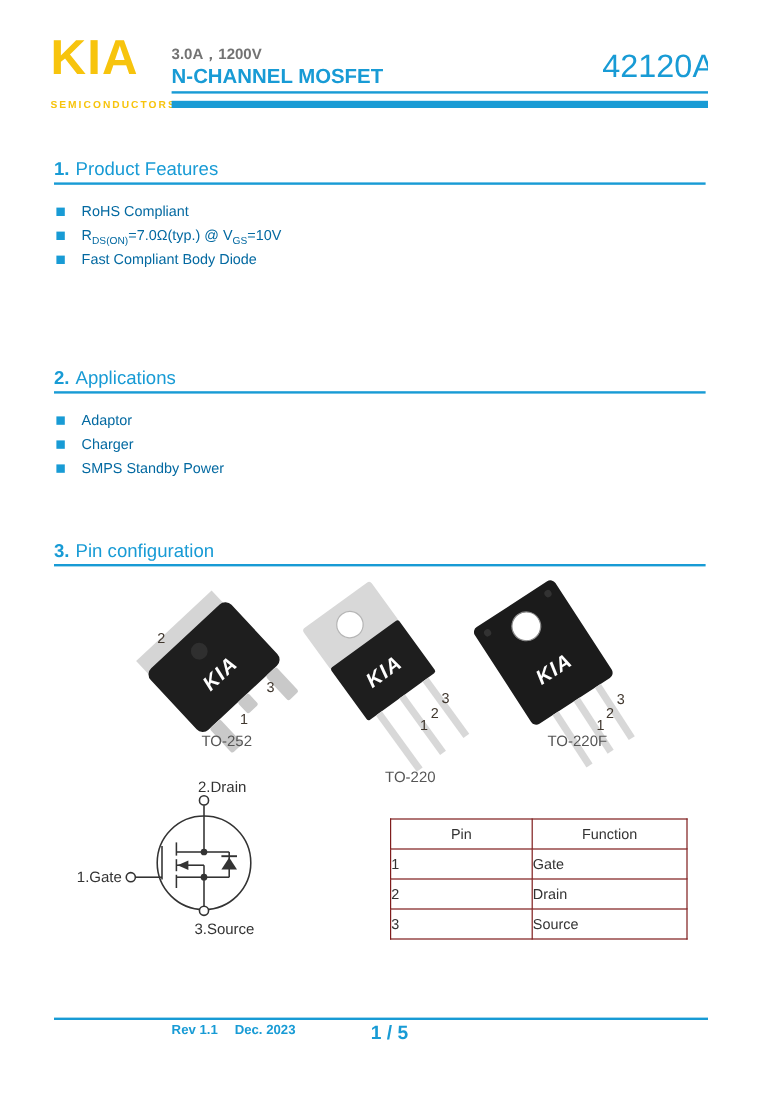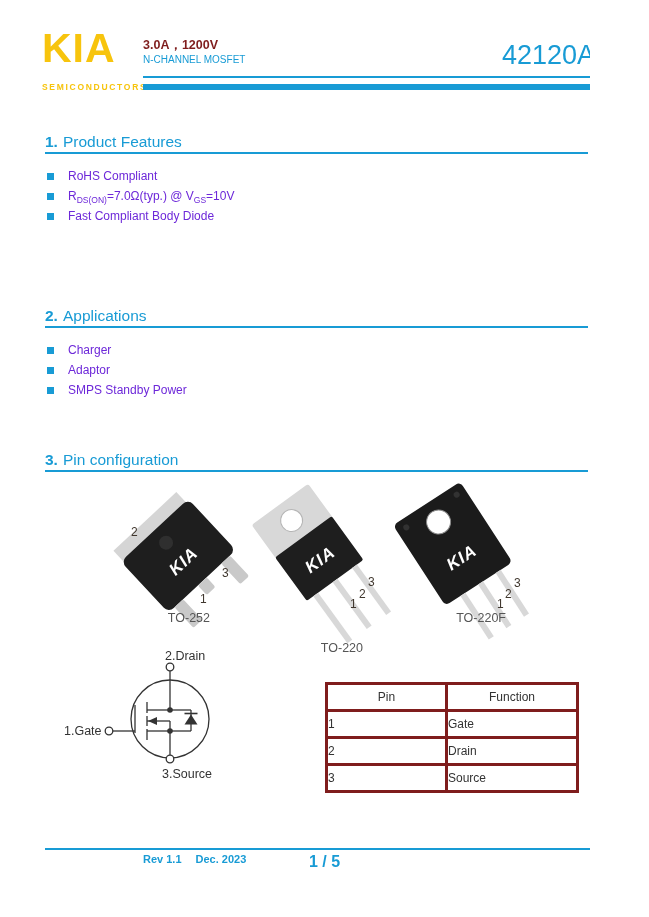--- a/index.html
+++ b/index.html
@@ -4,43 +4,43 @@
 <style>
   html,body{margin:0;padding:0;background:#ffffff;}
   .page{
     position:relative;width:590px;height:917px;background:#ffffff;overflow:hidden;
     font-family:"Liberation Sans","DejaVu Sans",sans-serif;color:#3b3b3b;
   }
   .abs{position:absolute;}
   
   .logo-kia{left:42px;top:28px;font-size:41px;font-weight:800;color:#f7c40d;letter-spacing:1px;line-height:1;}
   .logo-sub{left:42px;top:82px;font-size:8.5px;font-weight:700;color:#f7c40d;letter-spacing:1.7px;}
-  .hdr-sub1{left:143px;top:37px;font-size:12.5px;font-weight:700;color:#7f1d1d;}
-  .hdr-sub2{left:143px;top:54px;font-size:10px;font-weight:400;color:#189bd5;}
+  .hdr-sub1{left:143px;top:37px;font-size:12.5px;font-weight:700;color:#737373;}
+  .hdr-sub2{left:143px;top:54px;font-size:17px;font-weight:700;color:#189bd5;}
   .part-number{left:143px;top:40px;width:452px;text-align:right;font-size:27px;font-weight:400;color:#189bd5;}
   .hdr-thin{left:143px;top:76px;width:452px;height:1.5px;background:#189bd5;}
   .hdr-thick{left:143px;top:84px;width:452px;height:6px;background:#189bd5;}
   
   .sec-head{left:45px;font-size:15.5px;color:#189bd5;white-space:nowrap;}
   .sec-head .num{font-weight:700;margin-right:5px;}
   .sec-rule{left:45px;width:543px;height:2px;background:#189bd5;}
   
   .bullets{left:47px;display:flex;flex-direction:column;}
   .bullet-row{display:flex;align-items:center;height:20px;}
   .bullet-sq{width:7px;height:7px;background:#189bd5;margin-right:14px;flex:0 0 auto;}
-  .bullet-text{font-size:12px;color:#6d28d9;}
+  .bullet-text{font-size:12px;color:#0369a1;}
   sub{font-size:8.5px;line-height:0;}
   
   .pkg-label{font-size:12.5px;color:#555;text-align:right;}
   .pin-num{font-size:12px;color:#40372e;}
   .pkg-brand{font-style:italic;letter-spacing:1px;}
   
   .pin-table{left:325px;top:682px;border-collapse:collapse;}
   .pin-table td,.pin-table th{
-    border:3px solid #7f1d1d;font-size:12px;font-weight:400;color:#333;
+    border:1px solid #7f1d1d;font-size:12px;font-weight:400;color:#333;
     padding:0;height:24px;
   }
   .pin-table{border:1.5px solid #333;}
   .pin-table .c1{width:117px;}
   .pin-table .c2{width:128px;}
   
   .ftr-line{left:45px;top:848px;width:548px;height:1.5px;background:#189bd5;}
   .ftr-page{left:0;top:853px;width:649px;text-align:center;font-size:16px;font-weight:700;color:#189bd5;}
   .ftr-rev{top:853px;left:143px;width:450px;text-align:left;font-size:11px;font-weight:700;color:#189bd5;}
   .ftr-rev .gap{display:inline-block;width:14px;}
@@ -80,25 +80,25 @@
   </div>
 
   <div class="abs sec-head" style="top:307px;">
     <span class="num">2.</span><span>Applications</span>
   </div>
   <div class="abs sec-rule" style="top:326px;"></div>
 
   <div class="abs bullets" style="top:340px;">
     <div class="bullet-row">
       <span class="bullet-sq"></span>
+      <span class="bullet-text">Adaptor</span>
+    </div>
+    <div class="bullet-row">
+      <span class="bullet-sq"></span>
       <span class="bullet-text">Charger</span>
-    </div>
-    <div class="bullet-row">
-      <span class="bullet-sq"></span>
-      <span class="bullet-text">Adaptor</span>
     </div>
     <div class="bullet-row">
       <span class="bullet-sq"></span>
       <span class="bullet-text">SMPS Standby Power</span>
     </div>
   </div>
 
   <div class="abs sec-head" style="top:451px;">
     <span class="num">3.</span><span>Pin configuration</span>
   </div>

